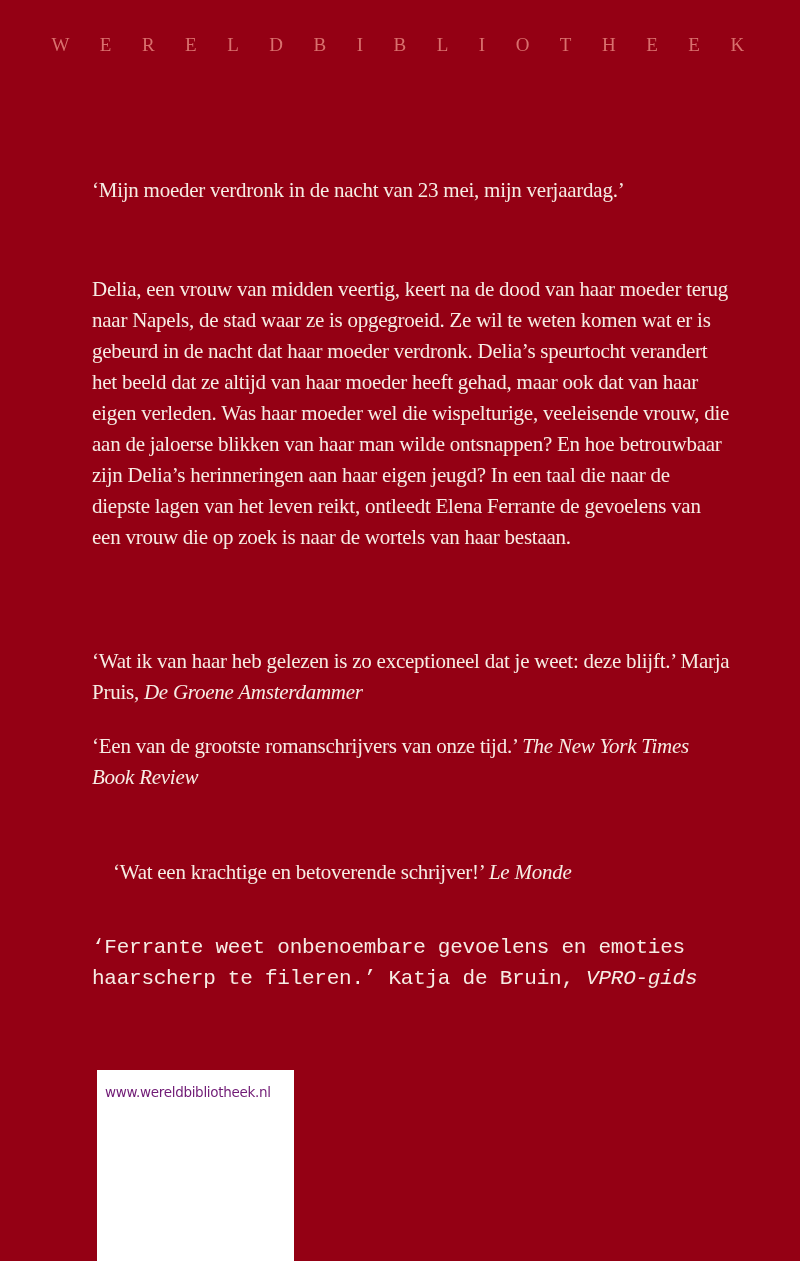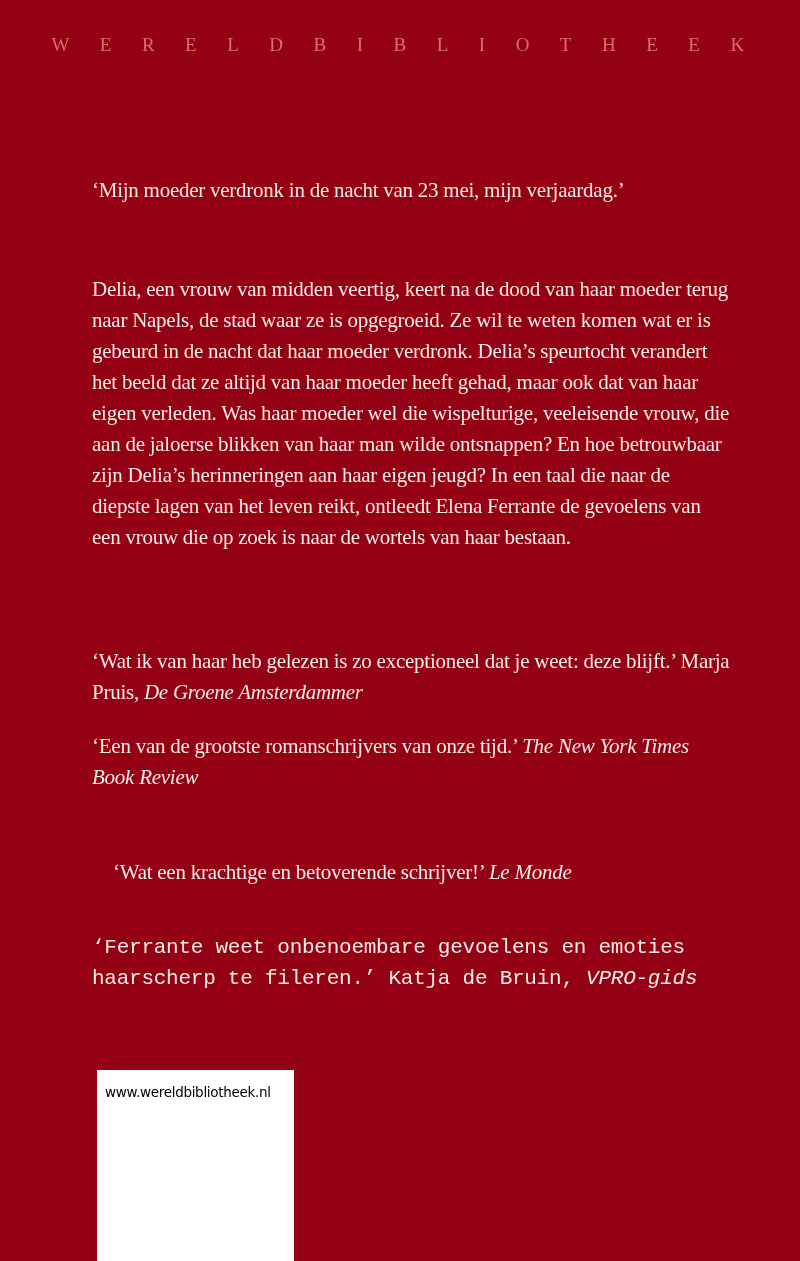--- a/index.html
+++ b/index.html
@@ -33,21 +33,21 @@
   .q3 { top: 857px; margin-left: 21px; }
   .q4 { top: 932px; font-family: Liberation Mono, monospace; }
   .src { font-style: italic; }
   .barcode-box {
     position: absolute; left: 97px; top: 1070px; width: 197px; height: 191px;
     background: #ffffff;
   }
   .url {
     position: absolute; left: 8px; top: 14px;
     font-family: "DejaVu Sans", sans-serif;
-    font-size: 13.5px; color: #000000; letter-spacing: -0.3px;
+    font-size: 13.5px; color: #701a75; letter-spacing: -0.3px;
   }
 </style>
 </head>
 <body>
 
 <div class="series">WERELDBIBLIOTHEEK</div>
 
 <div class="text opening">
   <p>‘Mijn moeder verdronk in de nacht van 23 mei, mijn verjaardag.’</p>
 </div>

